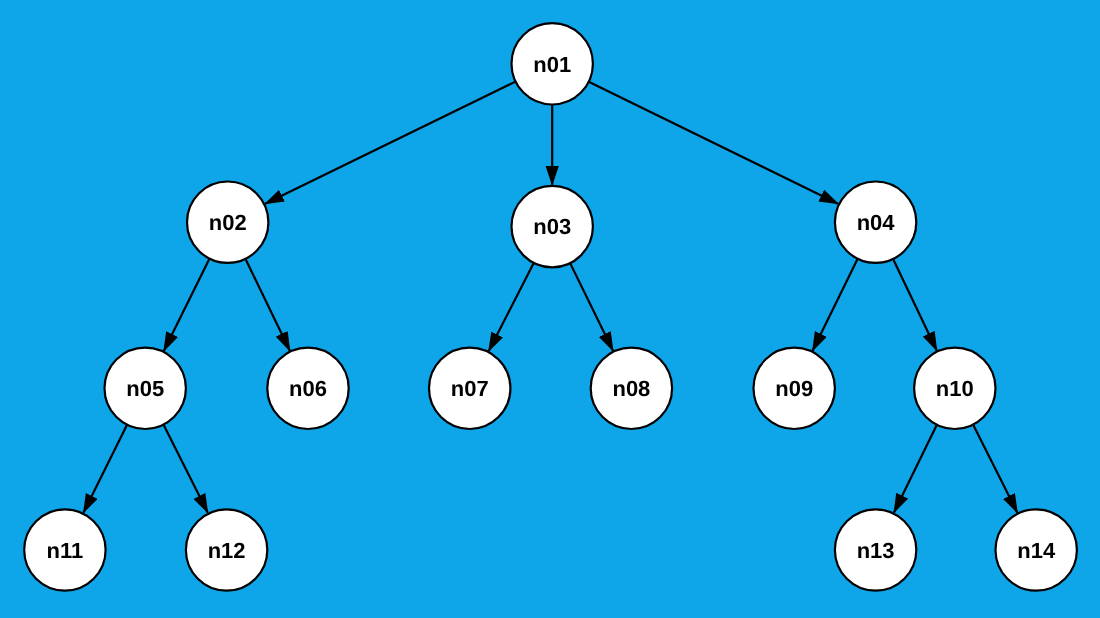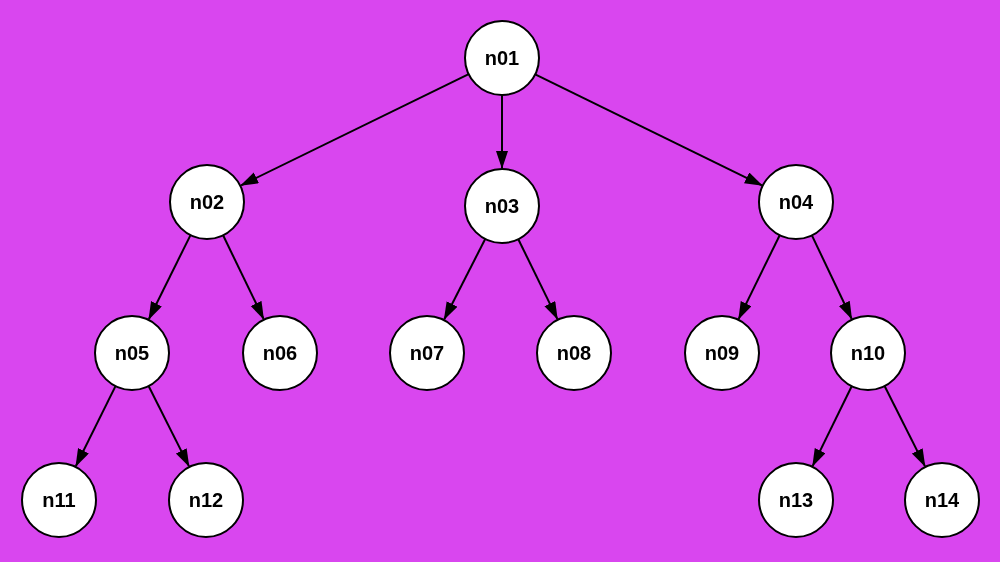--- a/index.html
+++ b/index.html
@@ -16,21 +16,21 @@
   }
   svg text {
     font-family: "Liberation Sans", "DejaVu Sans", sans-serif;
     font-weight: bold;
     user-select: none;
   }
 </style>
 </head>
 <body>
 
-<div id="canvas" style="background: #d946ef;">
+<div id="canvas" style="background: #0ea5e9;">
   <svg id="tree-svg" width="1000" height="562" viewBox="0 0 1000 562" xmlns="http://www.w3.org/2000/svg">
     <defs>
       <marker id="arrowhead" markerUnits="userSpaceOnUse" markerWidth="20" markerHeight="14" refX="17" refY="6" orient="auto">
         <path id="arrowhead-path" d="M0,0 L18,6 L0,12 Z" fill="#000000"></path>
       </marker>
     </defs>
     <g id="edges-layer">
         <line x1="468.7" y1="74.2" x2="241.1" y2="185.3" stroke="#000000" stroke-width="2" marker-end="url(#arrowhead)"></line>
         <line x1="502.0" y1="95.0" x2="502.0" y2="168.0" stroke="#000000" stroke-width="2" marker-end="url(#arrowhead)"></line>
         <line x1="535.2" y1="74.3" x2="761.9" y2="185.3" stroke="#000000" stroke-width="2" marker-end="url(#arrowhead)"></line>

